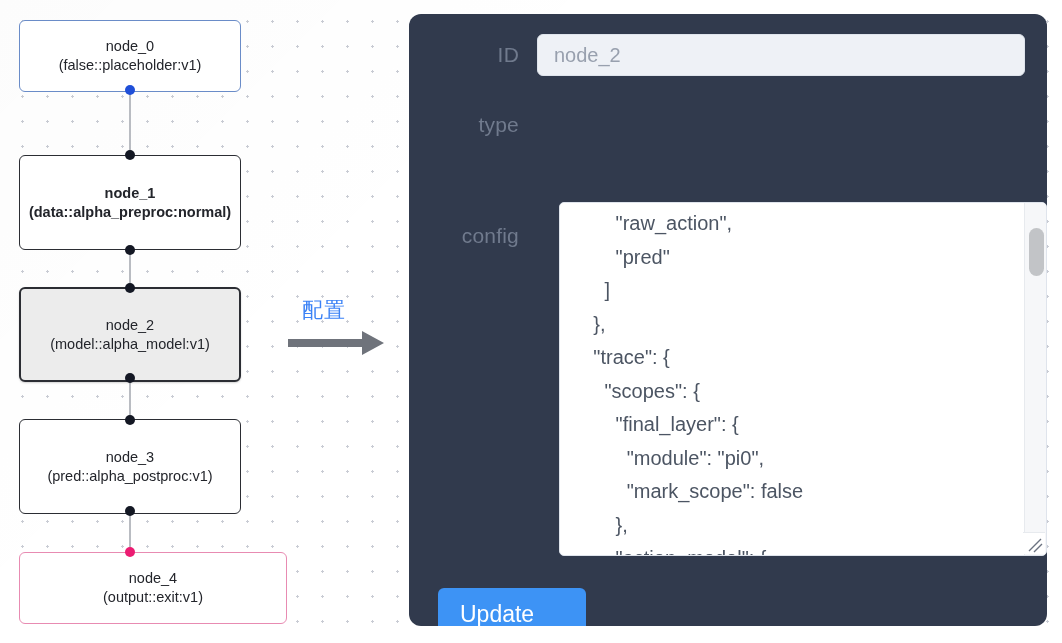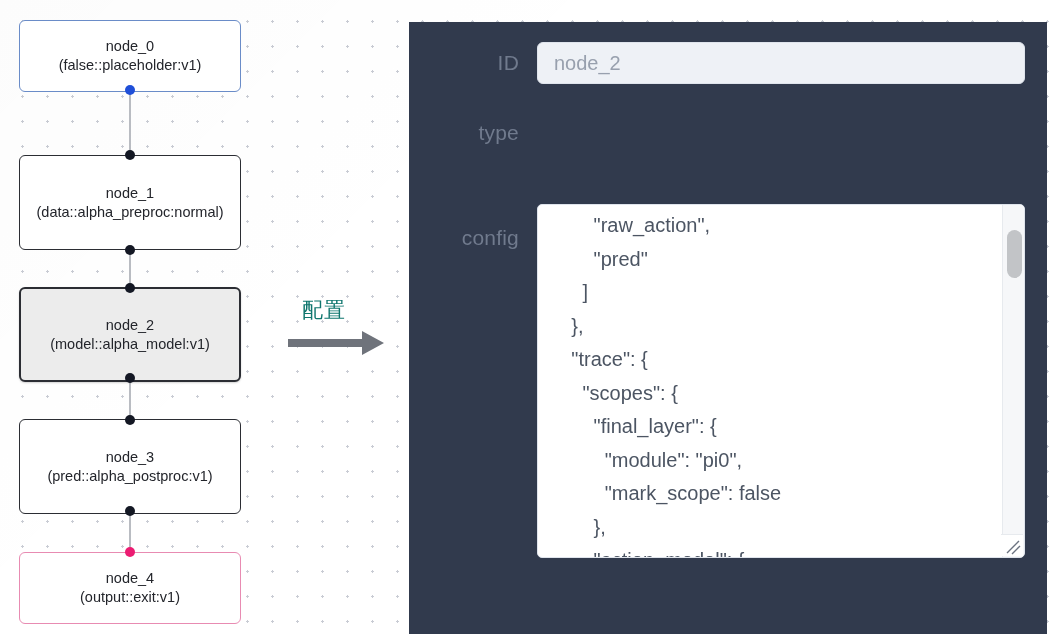--- a/index.html
+++ b/index.html
@@ -79,36 +79,35 @@
   #arrow-group {
     position: absolute;
     left: 288px; top: 296px;
     width: 110px; height: 70px;
     z-index: 5;
   }
   #arrow-label {
     position: absolute;
     left: 14px; top: 0px;
     font-size: 21px;
-    color: #0f766e;
+    color: #3b82f6;
     letter-spacing: 1px;
     font-family: "DejaVu Sans", "Liberation Sans", sans-serif;
   }
   #arrow-svg { position: absolute; left: 0; top: 32px; }
 
   
   #props-panel {
     position: absolute;
     left: 409px; top: 14px;
     width: 638px; height: 612px;
     background: #313a4d;
-    border-radius: 0;
+    border-radius: 12px;
     z-index: 6;
     overflow: hidden;
-    margin-top: 8px;
   }
   .field-row {
     position: absolute;
     left: 0;
     display: flex;
     align-items: center;
   }
   .field-label {
     width: 128px;
     text-align: right;
@@ -127,21 +126,21 @@
     border-radius: 6px;
     display: flex;
     align-items: center;
     padding: 0 16px;
     color: #98a0ae;
     font-size: 20px;
   }
 
   #row-id     { top: 20px;  }
   #row-type   { top: 99px;  }
-  #row-config { top: 182px; align-items: flex-start; }
+  #row-config { top: 188px; align-items: flex-start; justify-content: space-between; }
   #row-config .field-label { padding-top: 22px; }
 
   #config-box {
     position: relative;
     width: 488px;
     height: 354px;
     background: #ffffff;
     border: 1px solid #dfe4ec;
     border-radius: 5px;
     overflow: hidden;
@@ -210,36 +209,36 @@
     <div class="edge" style="left:129px; top:88px;  height:72px;"></div>
     <div class="edge" style="left:129px; top:246px; height:46px;"></div>
     <div class="edge" style="left:129px; top:378px; height:46px;"></div>
     <div class="edge" style="left:129px; top:510px; height:47px;"></div>
 
     <div class="node blue" style="left:19px; top:20px; width:222px; height:72px;">
       <span class="nlabel">node_0
 (false::placeholder:v1)</span>
     </div>
 
-    <div class="node" style="left:19px; top:155px; width:222px; height:95px;">
+    <div class="node" style="left:19px; top:155px; width:222px; height:95px;font-weight:bold;">
       <span class="nlabel">node_1
 (data::alpha_preproc:normal)</span>
     </div>
 
     <div class="node selected" style="left:19px; top:287px; width:222px; height:95px;">
       <span class="nlabel">node_2
 (model::alpha_model:v1)</span>
     </div>
 
     <div class="node" style="left:19px; top:419px; width:222px; height:95px;">
       <span class="nlabel">node_3
 (pred::alpha_postproc:v1)</span>
     </div>
 
-    <div class="node pink" style="left:19px; top:552px; width:222px; height:72px;border-radius:6px;">
+    <div class="node pink" style="left:19px; top:552px; width:268px; height:72px;border-radius:6px;">
       <span class="nlabel">node_4
 (output::exit:v1)</span>
     </div>
 
     <div class="port blue" style="left:125px; top:85px;"></div>
     <div class="port" style="left:125px; top:150px;"></div>
     <div class="port" style="left:125px; top:245px;"></div>
     <div class="port" style="left:125px; top:283px;"></div>
     <div class="port" style="left:125px; top:373px;"></div>
     <div class="port" style="left:125px; top:415px;"></div>
@@ -286,15 +285,16 @@
         </div>
 
         <div id="config-resize">
           <svg width="22" height="22" viewBox="0 0 22 22">
             <path d="M18 6 L6 18 M19 11 L11 19" stroke="#6b7280" stroke-width="1.4" fill="none"></path>
           </svg>
         </div>
       </div>
     </div>
 
+    <button id="update-button">Update</button>
   </div>
 
 </div>
 
 </body></html>

